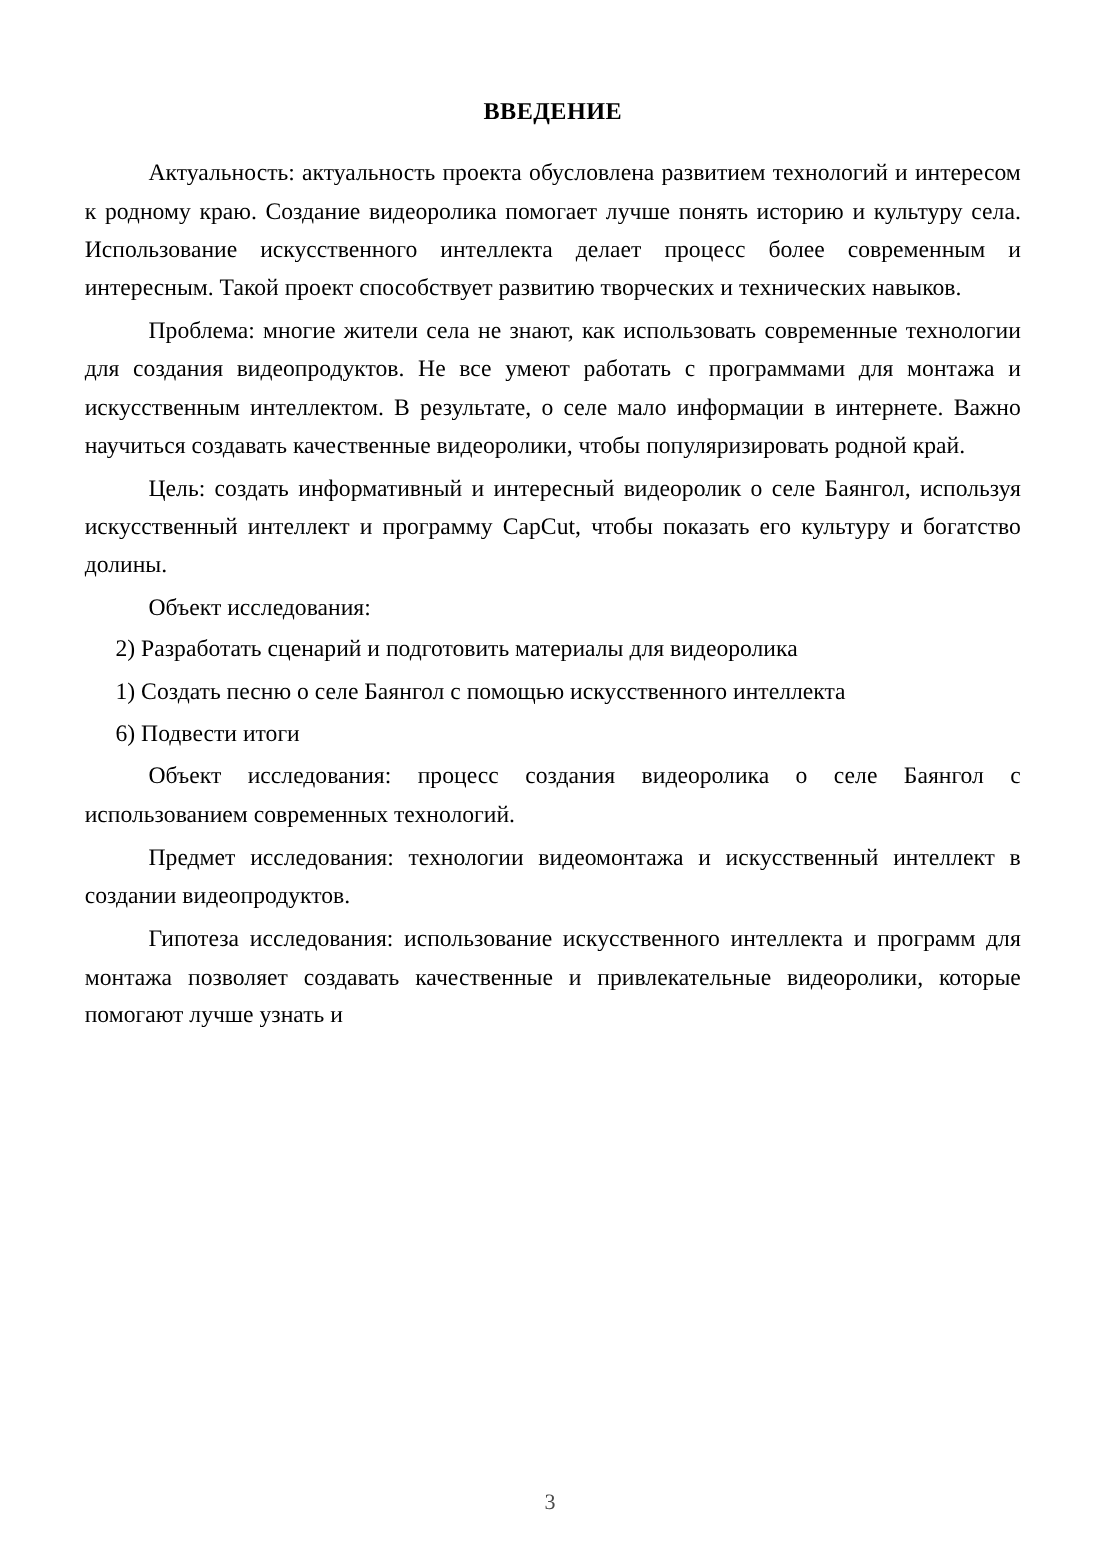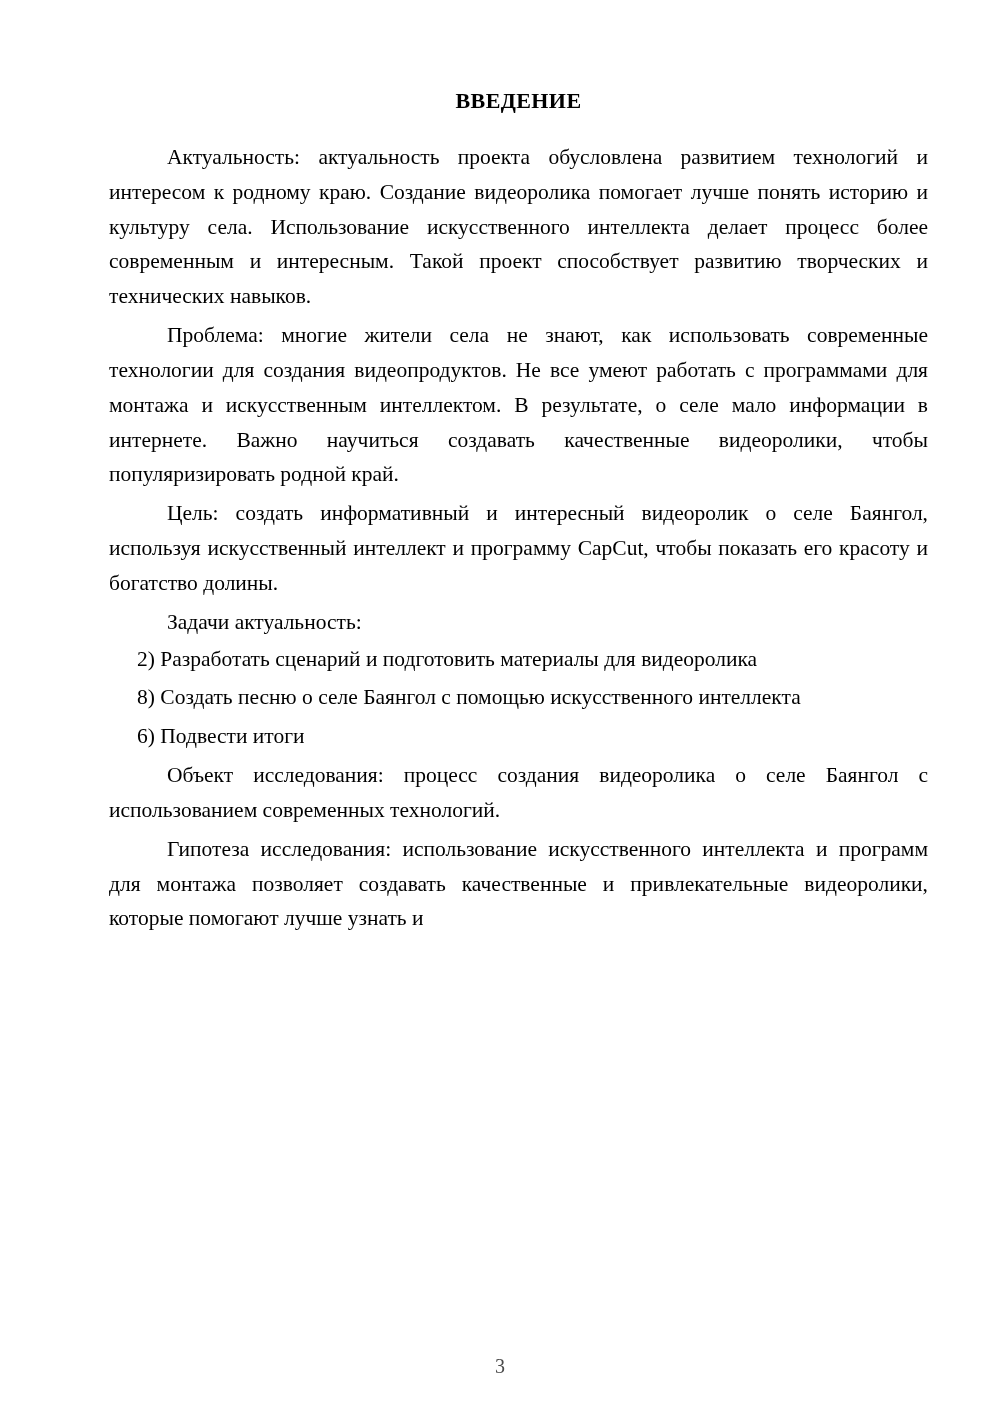--- a/index.html
+++ b/index.html
@@ -12,21 +12,21 @@
     height: 1414px;
     font-family: "Liberation Serif", "DejaVu Serif", serif;
     color: #000000;
     position: relative;
     overflow: hidden;
   }
   .page {
     box-sizing: border-box;
     width: 1000px;
     height: 1414px;
-    padding: 88px 72px 40px 109px;
+    padding: 88px 72px 40px 77px;
     position: relative;
   }
   .doc-title {
     text-align: center;
     font-weight: bold;
     font-size: 22px;
     letter-spacing: 0.4px;
     margin: 0 0 26px 0;
   }
   .para {
@@ -61,24 +61,25 @@
 </style>
 </head>
 <body>
 
 <div class="page">
 
   <h1 class="doc-title">ВВЕДЕНИЕ</h1>
 
   <p class="para">Актуальность: актуальность проекта обусловлена развитием технологий и интересом к родному краю. Создание видеоролика помогает лучше понять историю и культуру села. Использование искусственного интеллекта делает процесс более современным и интересным. Такой проект способствует развитию творческих и технических навыков.</p>
   <p class="para">Проблема: многие жители села не знают, как использовать современные технологии для создания видеопродуктов. Не все умеют работать с программами для монтажа и искусственным интеллектом. В результате, о селе мало информации в интернете. Важно научиться создавать качественные видеоролики, чтобы популяризировать родной край.</p>
-  <p class="para">Цель: создать информативный и интересный видеоролик о селе Баянгол, используя искусственный интеллект и программу CapCut, чтобы показать его красоту и богатство долины.</p>
-  <p class="para tight">Задачи актуальность:</p>
+  <p class="para">Цель: создать информативный и интересный видеоролик о селе Баянгол, используя искусственный интеллект и программу CapCut, чтобы показать его культуру и богатство долины.</p>
+  <p class="para tight">Объект исследования:</p>
 
   <p class="para list-item-plain">2) Разработать сценарий и подготовить материалы для видеоролика</p>
-  <p class="para list-item">8) Создать песню о селе Баянгол с помощью искусственного интеллекта</p>
+  <p class="para list-item">1) Создать песню о селе Баянгол с помощью искусственного интеллекта</p>
   <p class="para list-item-plain">6) Подвести итоги</p>
 
   <p class="para">Объект исследования: процесс создания видеоролика о селе Баянгол с использованием современных технологий.</p>
+  <p class="para">Предмет исследования: технологии видеомонтажа и искусственный интеллект в создании видеопродуктов.</p>
   <p class="para">Гипотеза исследования: использование искусственного интеллекта и программ для монтажа позволяет создавать качественные и привлекательные видеоролики, которые помогают лучше узнать и</p>
 
   <div class="page-number">3</div>
 </div>
 
 </body></html>

